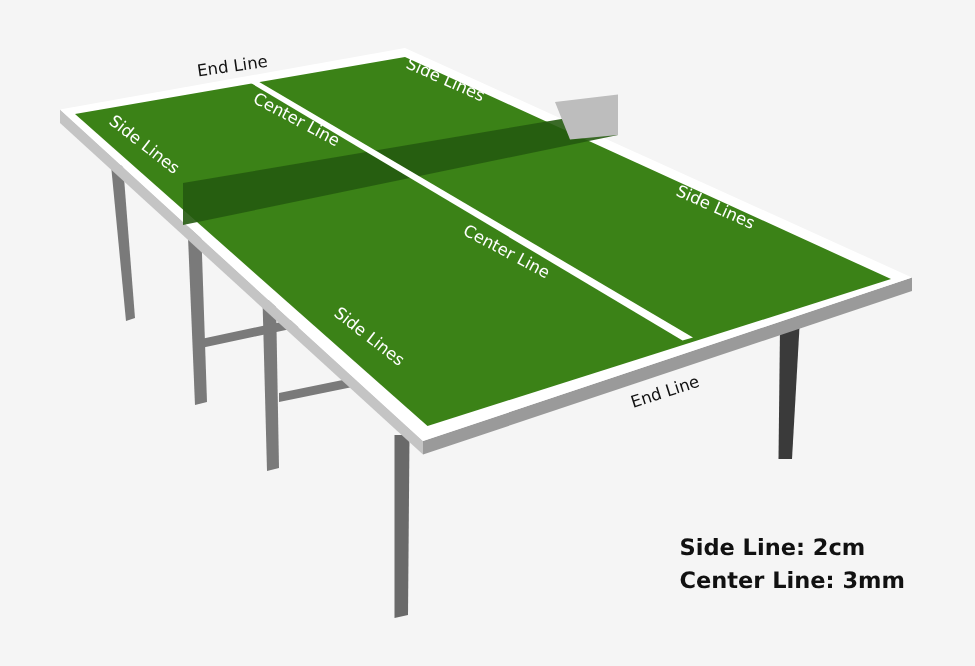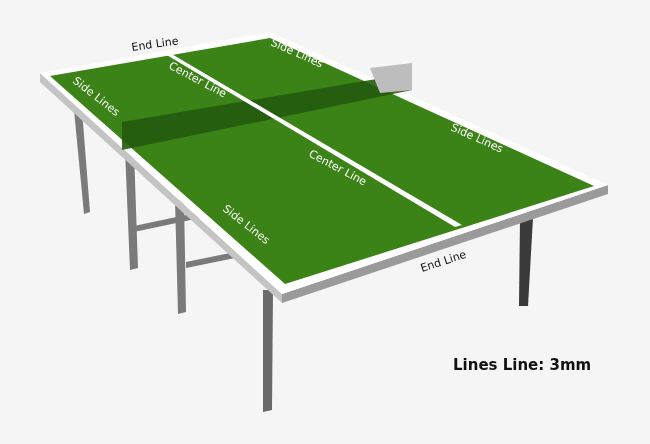--- a/index.html
+++ b/index.html
@@ -42,14 +42,15 @@
   <text class="lbl white" x="72" y="82" transform="rotate(38 72 82)">Side Lines</text>
   <text class="lbl white" x="270" y="45" transform="rotate(24 270 45)">Side Lines</text>
   <text class="lbl white" x="168" y="68" transform="rotate(28 168 68)">Center Line</text>
   <text class="lbl white" x="308" y="156" transform="rotate(28 308 156)">Center Line</text>
   <text class="lbl white" x="450" y="130" transform="rotate(24 450 130)">Side Lines</text>
   <text class="lbl white" x="222" y="210" transform="rotate(38 222 210)">Side Lines</text>
   <text class="lbl black" x="422" y="272" transform="rotate(-18 422 272)">End Line</text>
 </svg>
 
 <div class="legend">
-  <div>Lines Line: 3mm</div>
+  <div>Side Line: 2cm</div>
+  <div>Center Line: 3mm</div>
 </div>
 
 </body></html>

